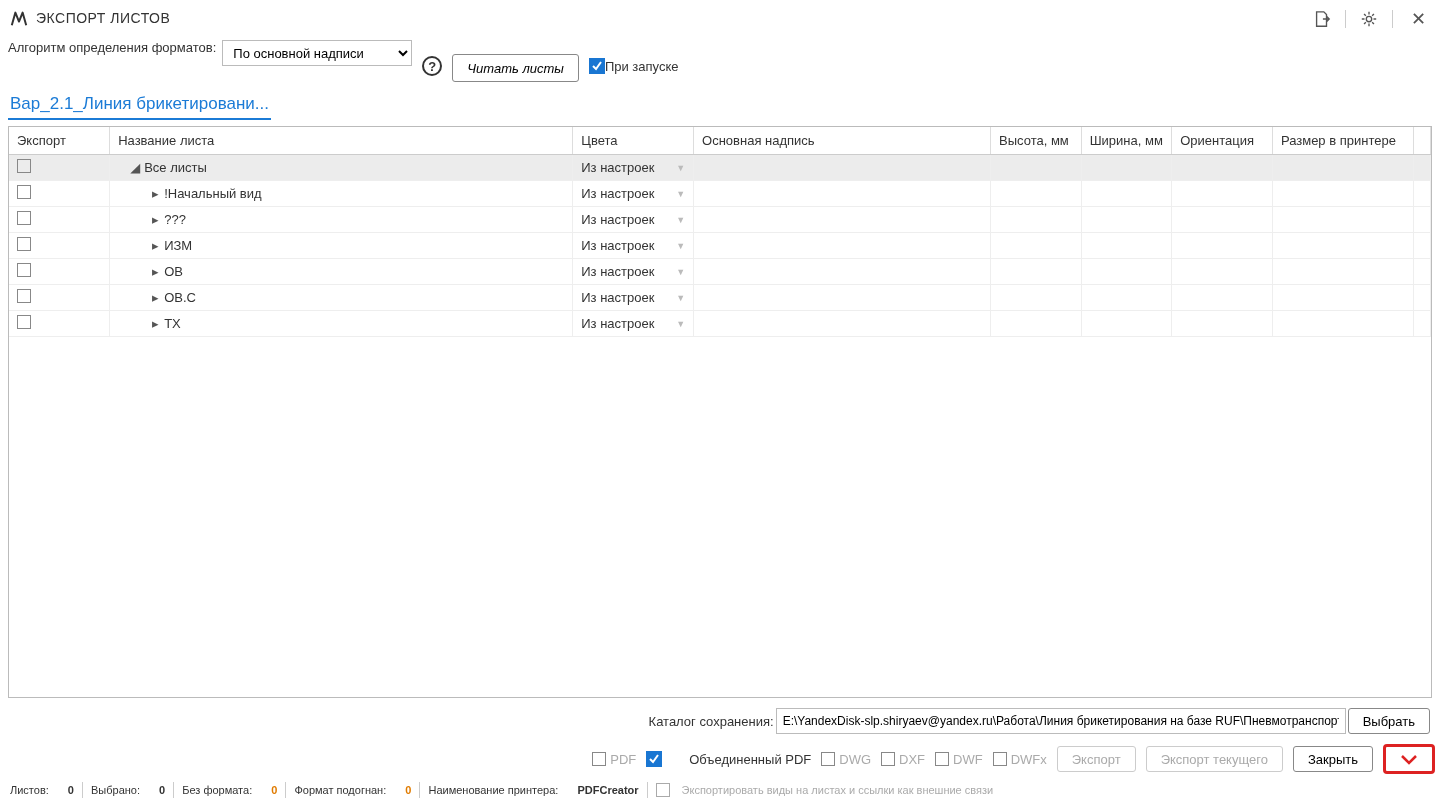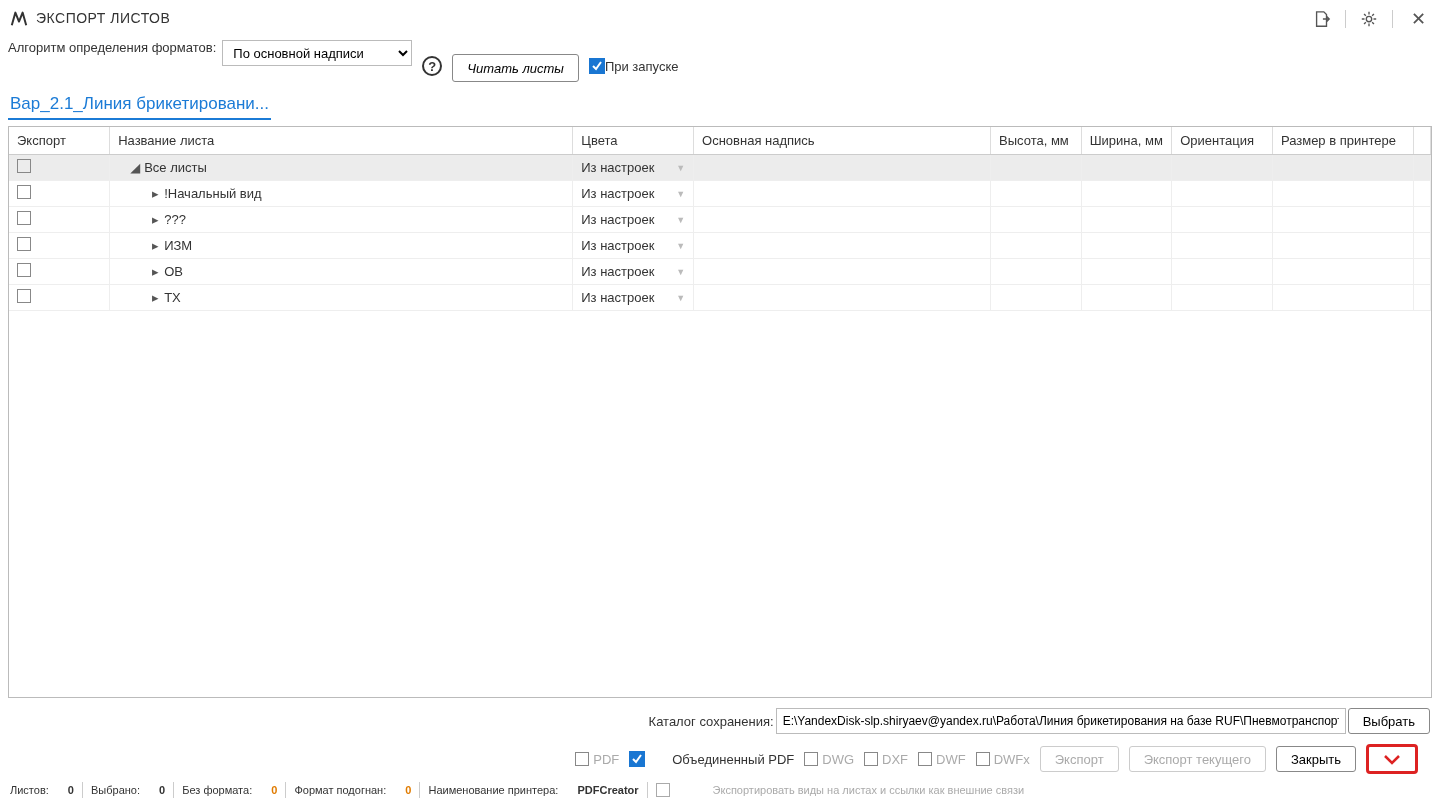--- a/index.html
+++ b/index.html
@@ -39,31 +39,31 @@
 .treeexp { display: inline-block; width: 10px; text-align: center; margin-right: 4px; color: #555; }
 .colordd { color: #333; }
 .dd-caret { float: right; color: #bbb; font-size: 9px; margin-top: 3px; }
 
 .bottombar1 { display: flex; align-items: center; justify-content: flex-end; padding: 10px 10px 4px 22px; gap: 2px; }
 .bottombar1 .lbl { font-size: 13px; }
 .pathbox { width: 570px; height: 26px; border: 1px solid #bbb; padding: 0 6px; font-size: 12px; }
 .btn { height: 26px; padding: 0 14px; border: 1px solid #888; border-radius: 3px; background: #fff; cursor: pointer; font-size: 13px; }
 .btn.disabled { color: #aaa; border-color: #ccc; cursor: default; }
 
-.bottombar2 { display: flex; align-items: center; justify-content: flex-end; padding: 6px 22px; gap: 10px; }
+.bottombar2 { display: flex; align-items: center; justify-content: flex-end; padding: 6px 5px; gap: 10px; }
 .fmtcb { display: flex; align-items: center; gap: 4px; color: #aaa; }
 .fmtcb.on { color: #333; gap: 27px; }
 .fmtcb .box { width: 14px; height: 14px; border: 1px solid #888; display: inline-block; }
 .redbox { width: 52px; height: 30px; border: 3px solid #d22; border-radius: 4px; display: flex; align-items: center; justify-content: center; cursor: pointer; }
 .redbox svg { width: 18px; height: 14px; }
 
 .statusbar { position: absolute; bottom: 0; left: 0; right: 0; height: 24px; display: flex; align-items: center; padding: 0 10px; gap: 8px; font-size: 11px; border-top: 0; }
 .statusbar .sep { width: 1px; height: 16px; background: #ccc; }
 .statusbar .orange { color: #e07b00; }
-.statusbar .grey { color: #aaa; margin-left: 31px; }
+.statusbar .grey { color: #aaa; }
 .statusbar .cbexp { width: 14px; height: 14px; border: 1px solid #aaa; display: inline-block; margin-right: 4px; }
 </style>
 </head>
 <body>
 
 <div class="titlebar">
   <svg class="logo" viewBox="0 0 20 20">
       <path d="M2 18 L6 4 L10 14 L14 4 L18 18" stroke="#333" stroke-width="2.2" fill="none" stroke-linejoin="round"></path>
     </svg>
   <span class="title">ЭКСПОРТ ЛИСТОВ</span>
@@ -182,20 +182,31 @@
           <td class="colordd"><span>Из настроек</span><span class="dd-caret">▼</span></td>
           <td></td>
           <td></td>
           <td></td>
           <td></td>
           <td></td>
           <td></td>
         </tr>
         <tr class="datarow">
           <td><span class="expchk"></span></td>
+          <td style="padding-left:40px"><span class="treeexp">▸</span><span>ОВ.С</span></td>
+          <td class="colordd"><span>Из настроек</span><span class="dd-caret">▼</span></td>
+          <td></td>
+          <td></td>
+          <td></td>
+          <td></td>
+          <td></td>
+          <td></td>
+        </tr>
+        <tr class="datarow">
+          <td><span class="expchk"></span></td>
           <td style="padding-left:40px"><span class="treeexp">▸</span><span>ТХ</span></td>
           <td class="colordd"><span>Из настроек</span><span class="dd-caret">▼</span></td>
           <td></td>
           <td></td>
           <td></td>
           <td></td>
           <td></td>
           <td></td>
         </tr>
       </tbody>

